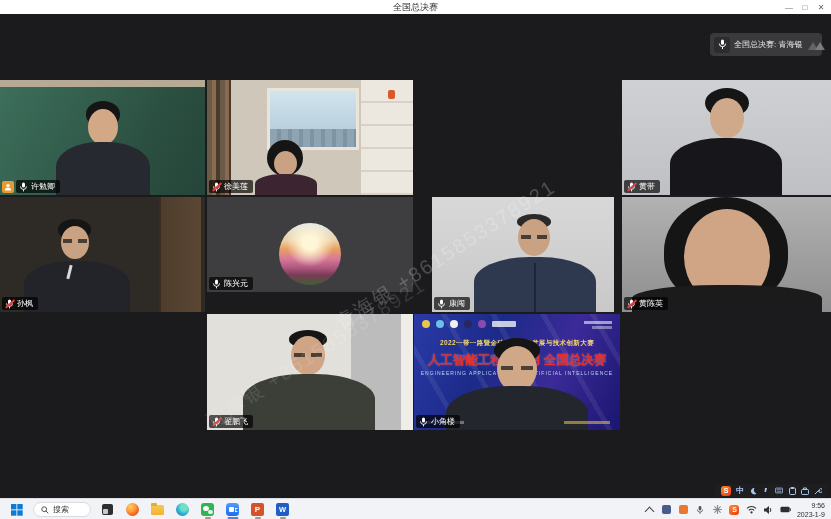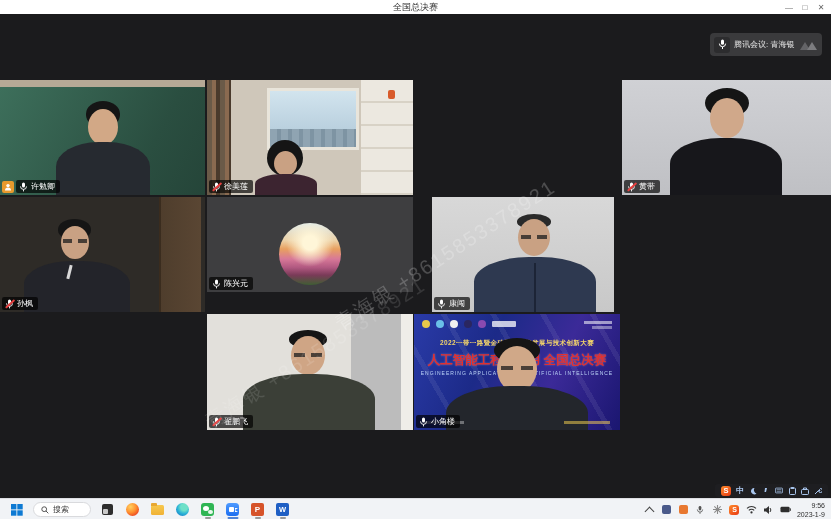--- a/index.html
+++ b/index.html
@@ -85,21 +85,21 @@
   <div class="stage">
 
     <div class="banner">
       <div class="micbox">
         <svg width="9" height="11" viewBox="0 0 9 11">
             <rect x="3" y="0.5" width="3" height="5.2" rx="1.5" fill="#fff"></rect>
             <path d="M1.4 4.6a3.1 3.1 0 0 0 6.2 0" fill="none" stroke="#fff" stroke-width="1"></path>
             <path d="M4.5 8v2" stroke="#fff" stroke-width="1"></path>
           </svg>
       </div>
-      <span class="btxt">腾讯会议: 青海银</span>
+      <span class="btxt">全国总决赛: 青海银</span>
       <svg class="logo" width="22" height="13" viewBox="0 0 22 13">
         <path d="M2 12 L7 4 L12 12 Z" fill="#6f6f72"></path>
           <path d="M9 12 L14 4 L19 12 Z" fill="#8d8d90"></path>
       </svg>
     </div>
 
     <div class="tile" style="left:0;top:66px;width:205px;height:115px;">
       <div class="scene" style="background:#b6a996;">
         <div class="deco" style="left:0;top:7px;right:0;bottom:0;background:linear-gradient(118deg,#3d6f5b,#2a4e40 70%,#254539);"></div>
         <div class="hair" style="left:86px;top:21px;width:34px;height:26px;"></div>
@@ -223,20 +223,38 @@
               <rect x="3" y="0.5" width="3" height="5" rx="1.5" fill="#fff"></rect>
               <path d="M1.5 4.4a3 3 0 0 0 6 0" fill="none" stroke="#fff" stroke-width="0.9"></path>
               <path d="M4.5 7.4v2" stroke="#fff" stroke-width="0.9"></path>
             </svg>
           
         </span>
         <span>康闯</span>
       </div>
     </div>
 
+    <div class="tile" style="left:622px;top:183px;width:209px;height:115px;">
+      <div class="scene" style="background:linear-gradient(#b2b2b2,#8e8e8e);">
+        <div class="hair" style="left:42px;top:0;width:124px;height:108px;border-radius:50% 50% 44% 44%;"></div>
+        <div class="face" style="left:62px;top:12px;width:86px;height:96px;background:#cfa585;"></div>
+        <div class="torso" style="left:10px;top:88px;width:190px;height:30px;background:#1b1b1b;"></div>
+      </div>
+      <div class="name-tag">
+        <span class="mic-wrap muted">
+          <svg width="9" height="10" viewBox="0 0 9 10">
+              <rect x="3" y="0.5" width="3" height="5" rx="1.5" fill="#fff"></rect>
+              <path d="M1.5 4.4a3 3 0 0 0 6 0" fill="none" stroke="#fff" stroke-width="0.9"></path>
+              <path d="M4.5 7.4v2" stroke="#fff" stroke-width="0.9"></path>
+            </svg>
+          <span class="slash"></span>
+        </span>
+        <span>黄陈英</span>
+      </div>
+    </div>
 
     <div class="tile" style="left:207px;top:300px;width:206px;height:116px;">
       <div class="scene" style="background:#e2e0db;">
         <div class="deco" style="right:12px;top:0;width:50px;height:100%;background:#bcbcbc;"></div>
         <div class="deco" style="right:0;top:0;width:12px;height:100%;background:#efede8;"></div>
         <div class="hair" style="left:82px;top:16px;width:38px;height:18px;"></div>
         <div class="face" style="left:84px;top:22px;width:34px;height:39px;background:#cfa585;"></div>
         <div class="glasses" style="left:87px;top:39px;width:28px;"></div>
         <div class="torso" style="left:36px;top:60px;width:132px;height:56px;background:#3b3f37;"></div>
       </div>

